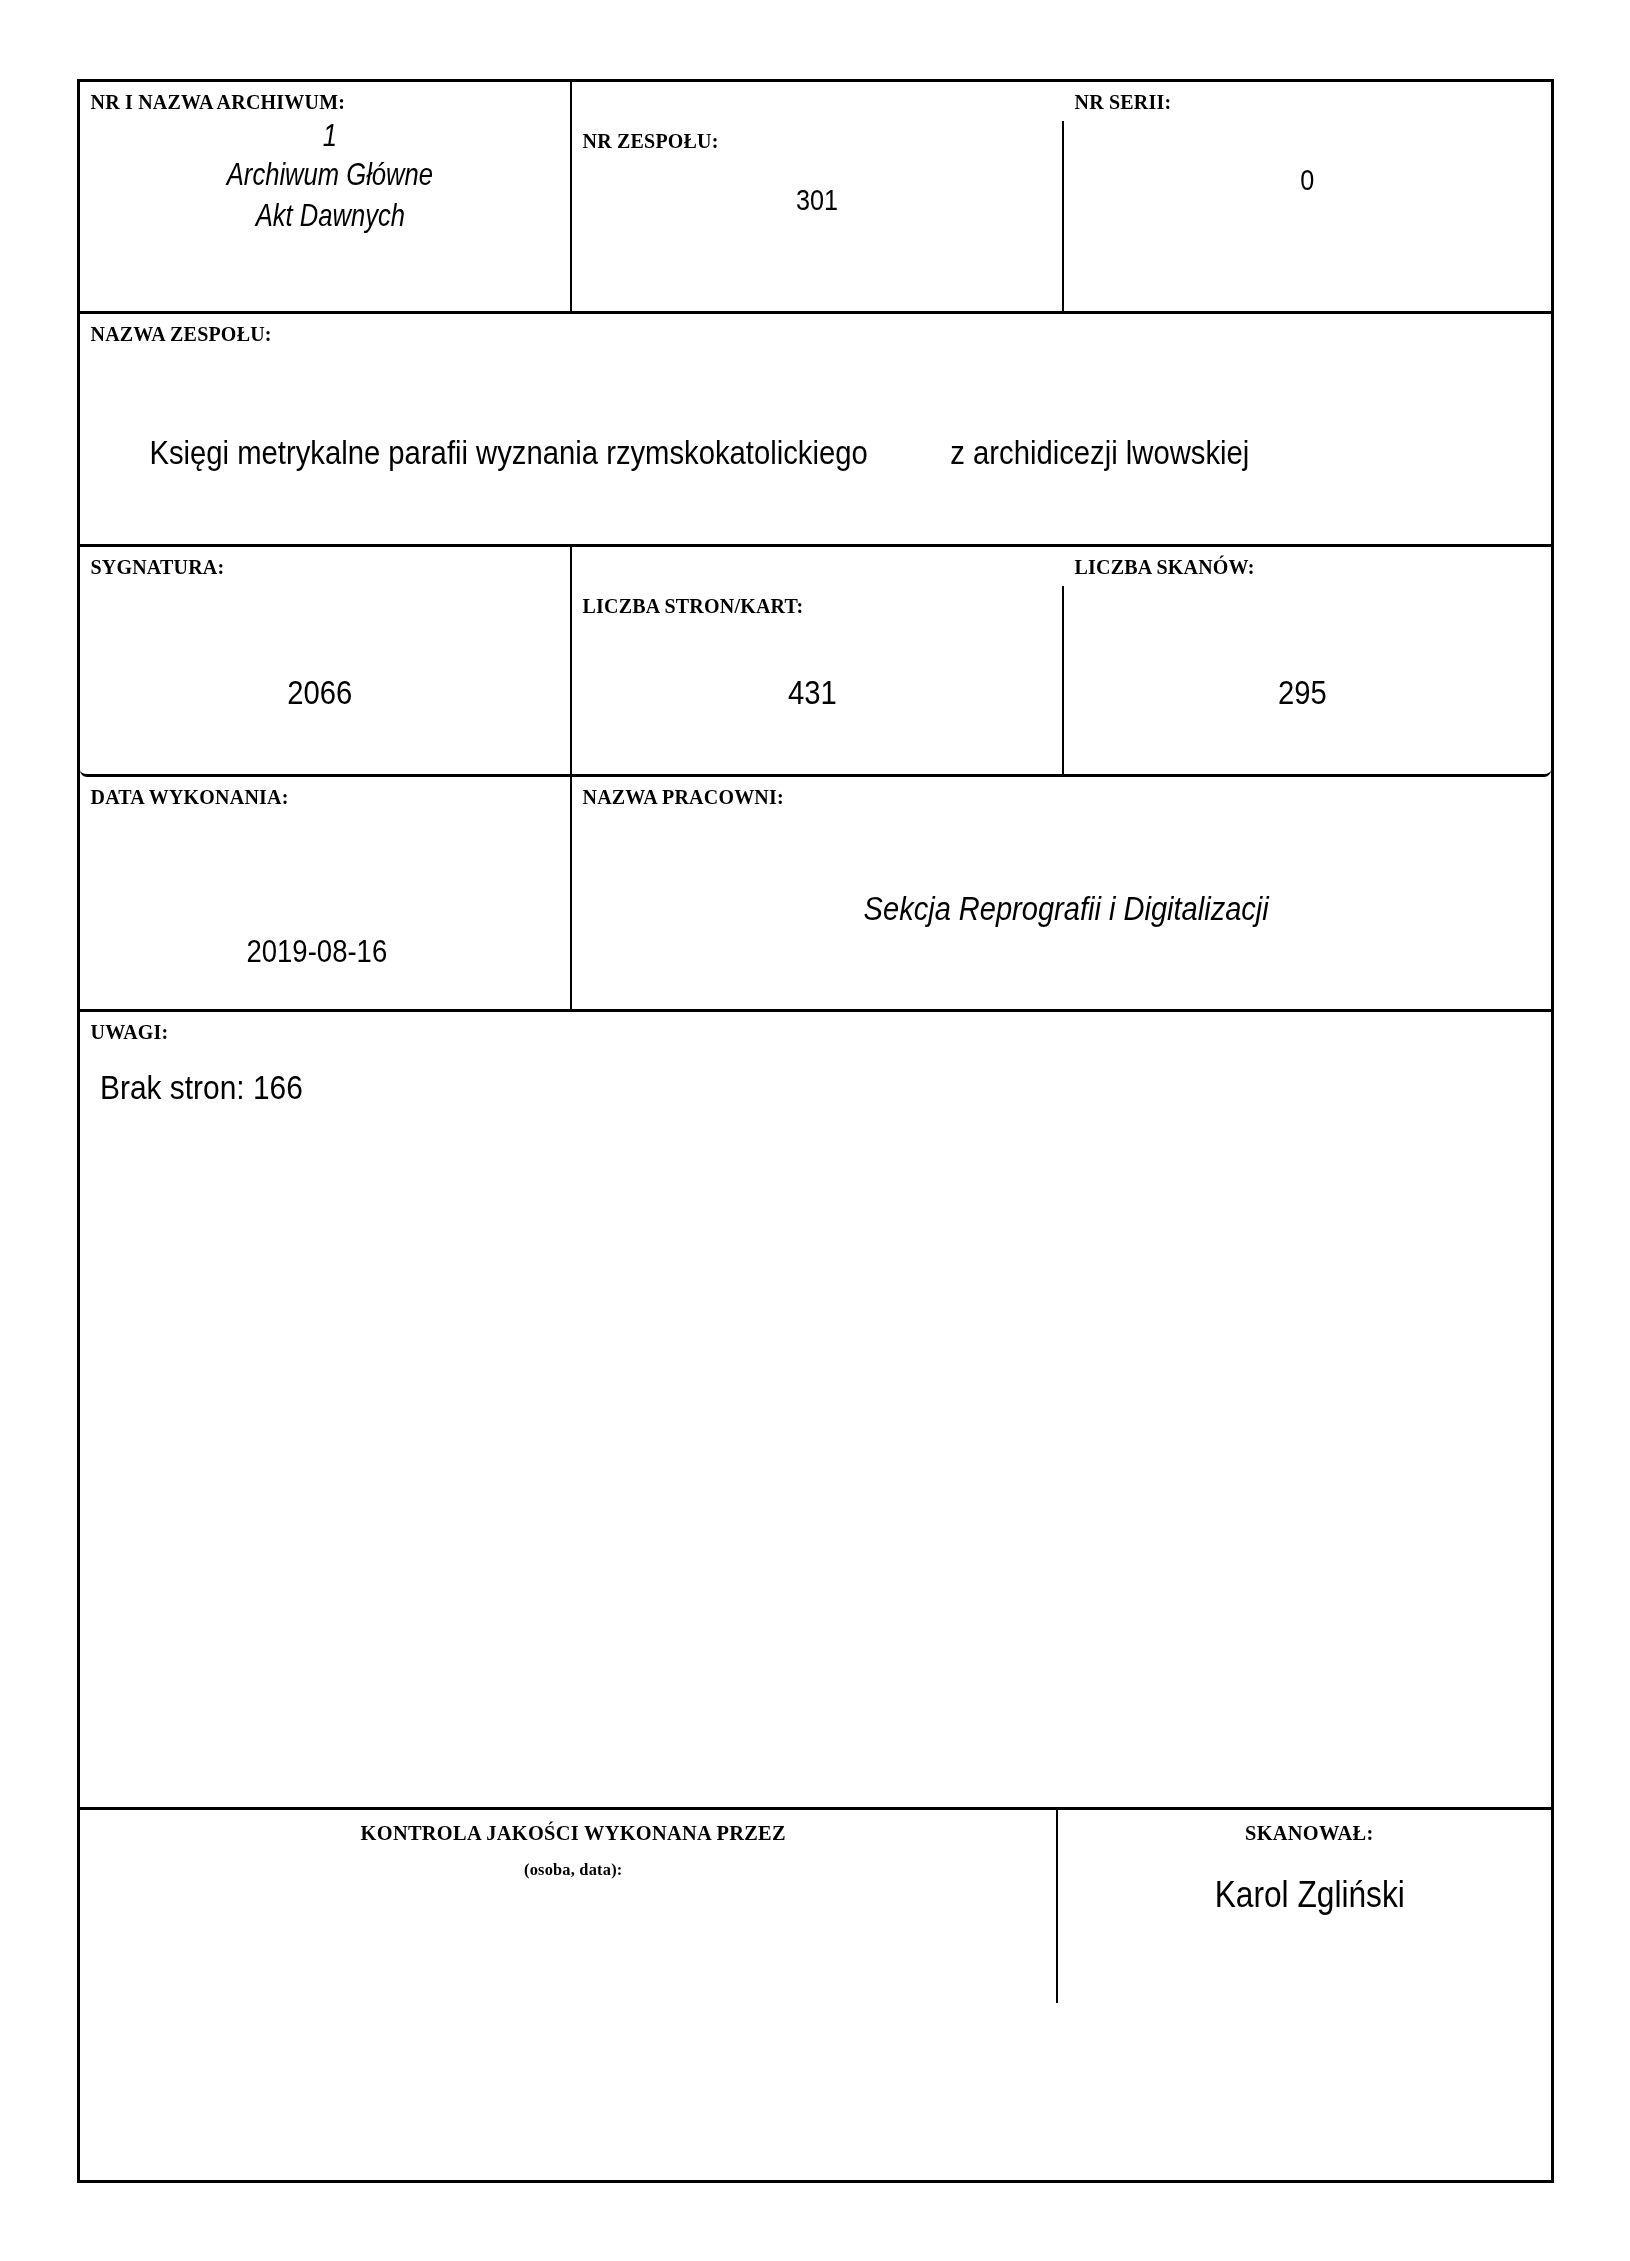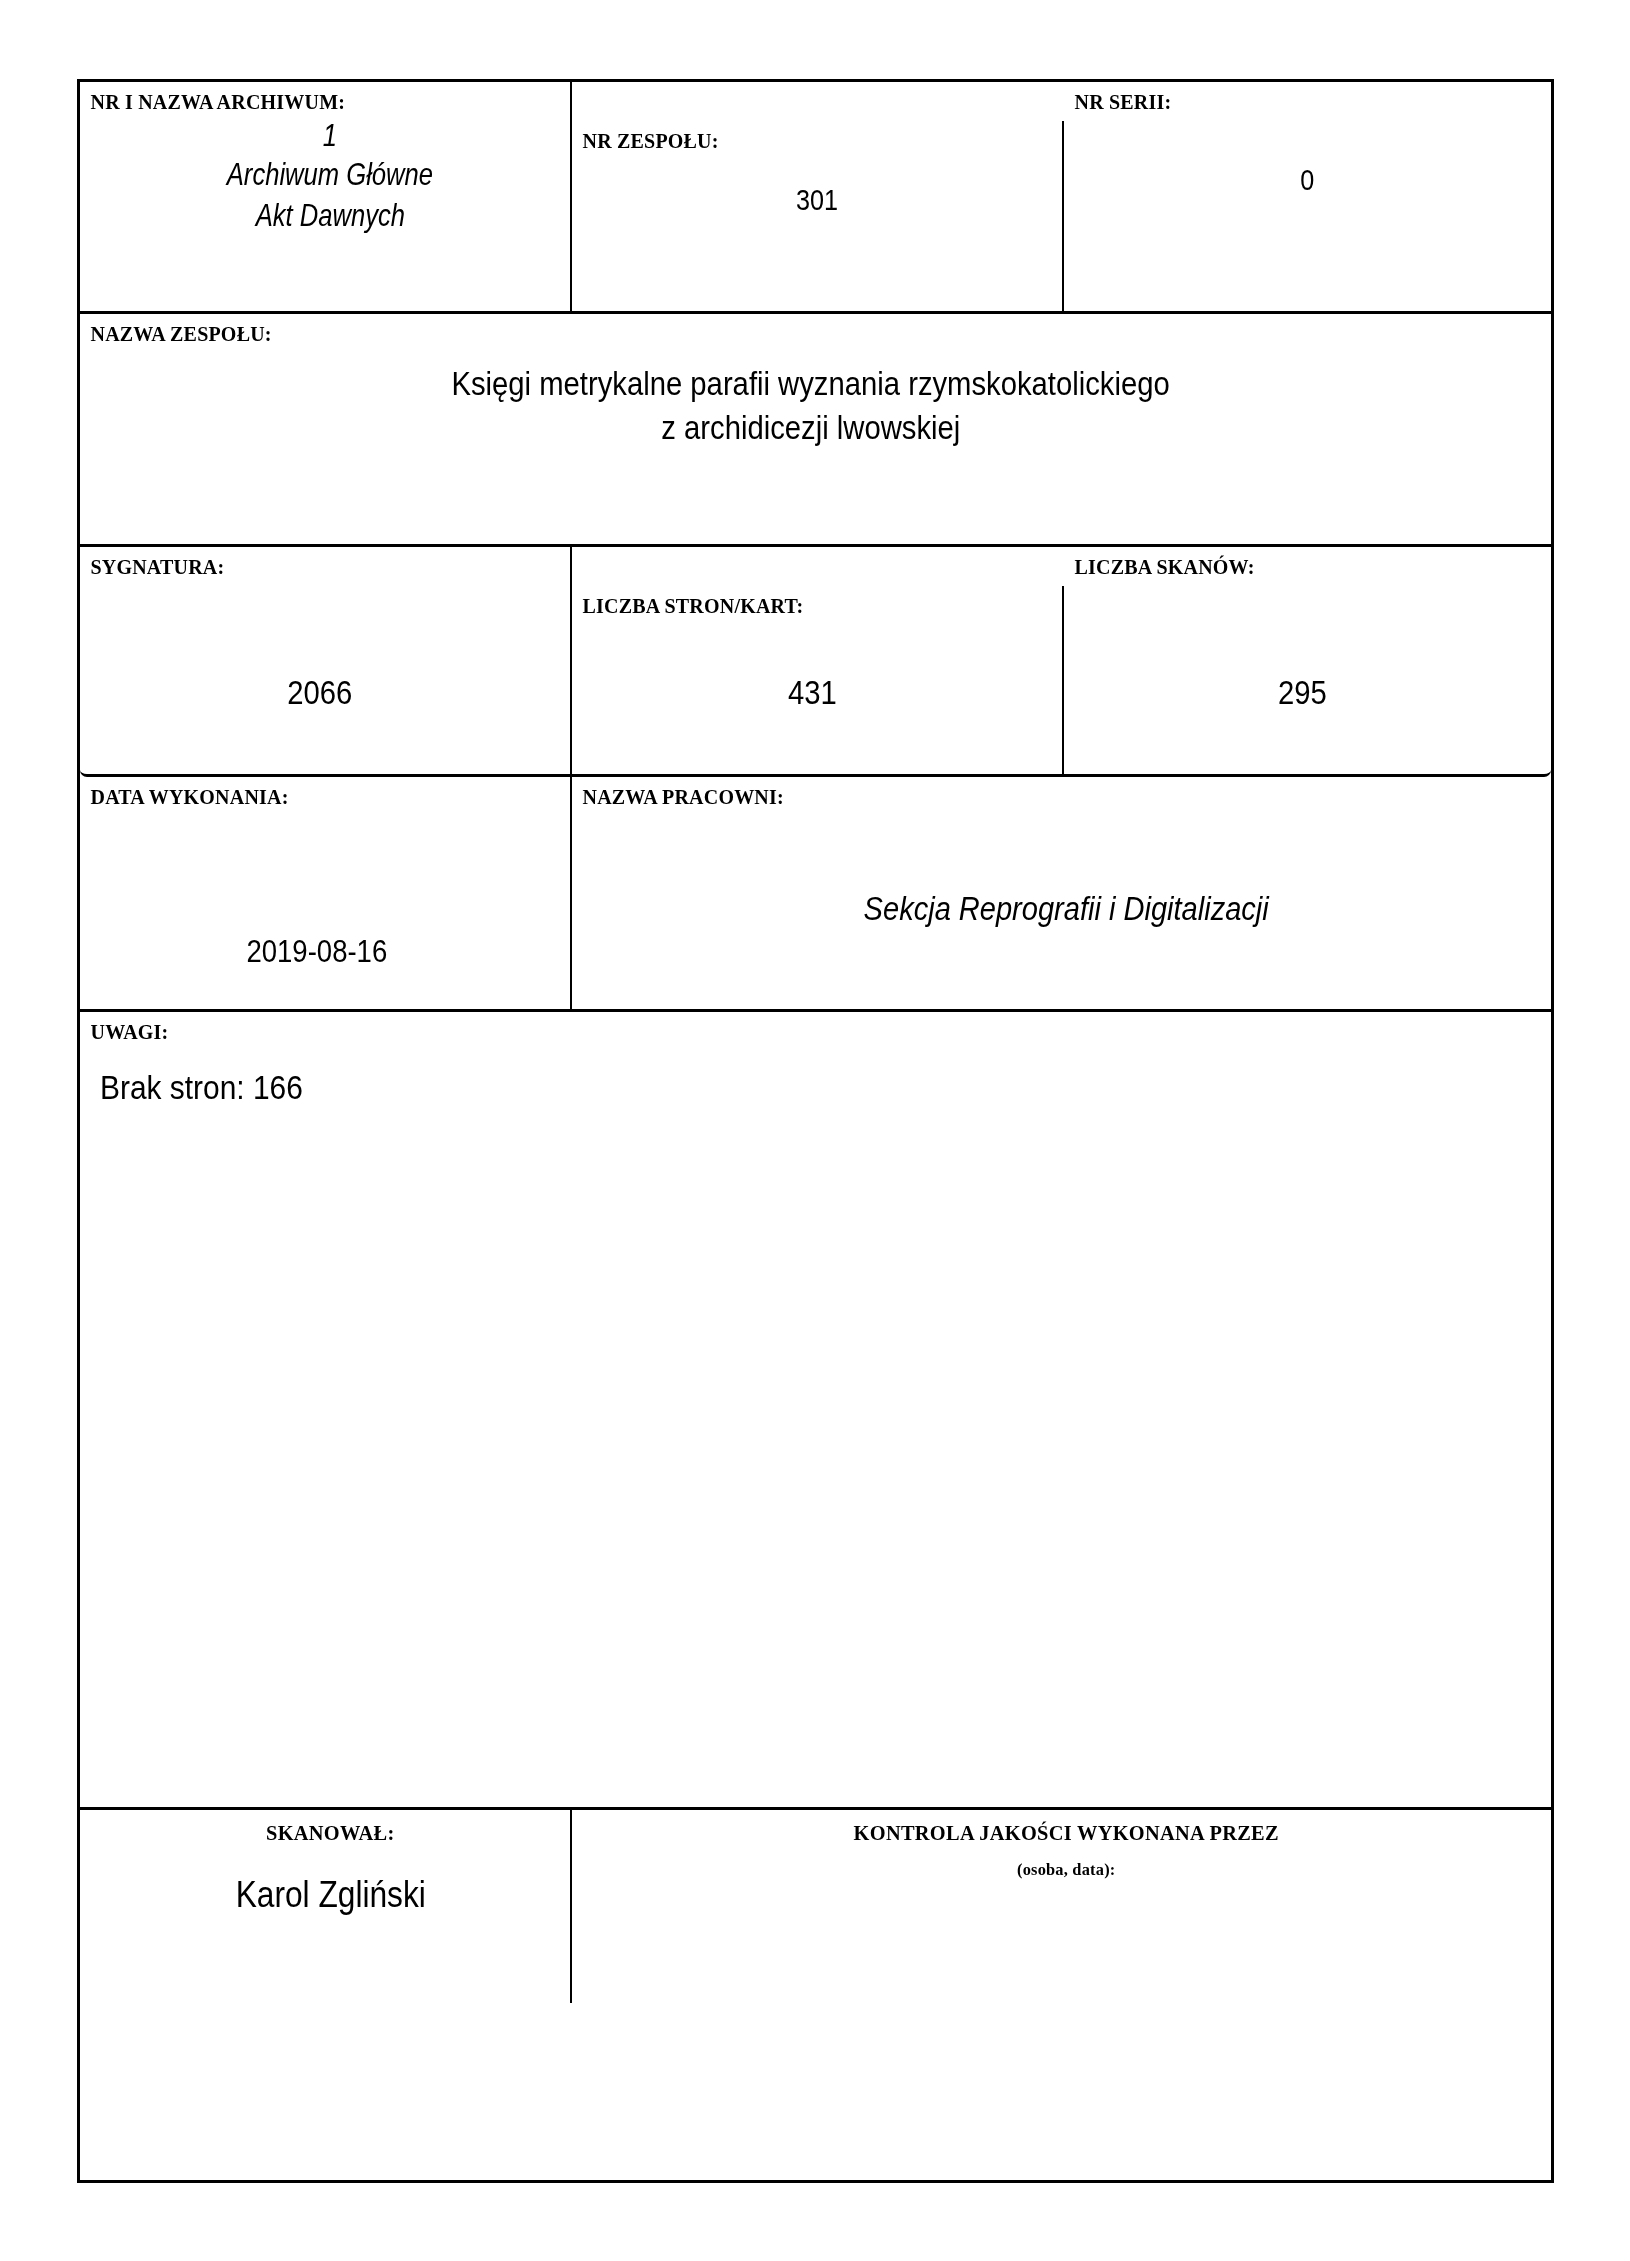--- a/index.html
+++ b/index.html
@@ -129,21 +129,21 @@
     font-family: "Liberation Sans", sans-serif;
     font-size: 34px;
     line-height: 1.28;
     text-align: center;
     transform: scaleX(0.86);
     transform-origin: center center;
   }
   .fond-stack {
     flex: 1 1 auto;
     display: flex;
-    flex-direction: column;
+    flex-direction: row;
     justify-content: flex-start;
     align-items: center;
     width: 100%;
     padding-top: 17px;
     padding-right: 20px;
     box-sizing: border-box;
   }
 
   
   .count-val {
@@ -326,27 +326,27 @@
 
   <div class="row row-remarks">
     <div class="cell col-full">
       <div class="label">UWAGI:</div>
       <div class="remarks-val">Brak stron: 166</div>
     </div>
   </div>
 
   <div class="row row-signoff">
 
-    <div class="cell col-1 signoff-cell">
-      <div class="signoff-label">SKANOWAŁ:</div>
-      <div class="signoff-value">Karol Zgliński</div>
-    </div>
-
     <div class="cell col-23 signoff-cell">
       <div class="signoff-label">KONTROLA JAKOŚCI WYKONANA PRZEZ</div>
       <div class="signoff-sub">(osoba, data):</div>
       <div class="signoff-empty"></div>
     </div>
 
+    <div class="cell col-1 signoff-cell">
+      <div class="signoff-label">SKANOWAŁ:</div>
+      <div class="signoff-value">Karol Zgliński</div>
+    </div>
+
   </div>
 
 </div>
 
 
 </body></html>

